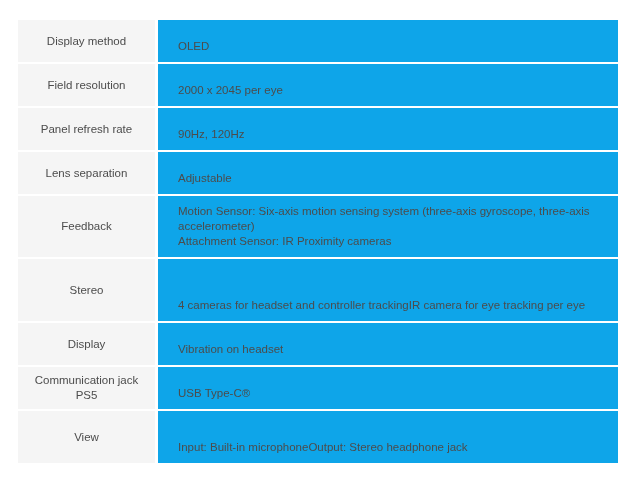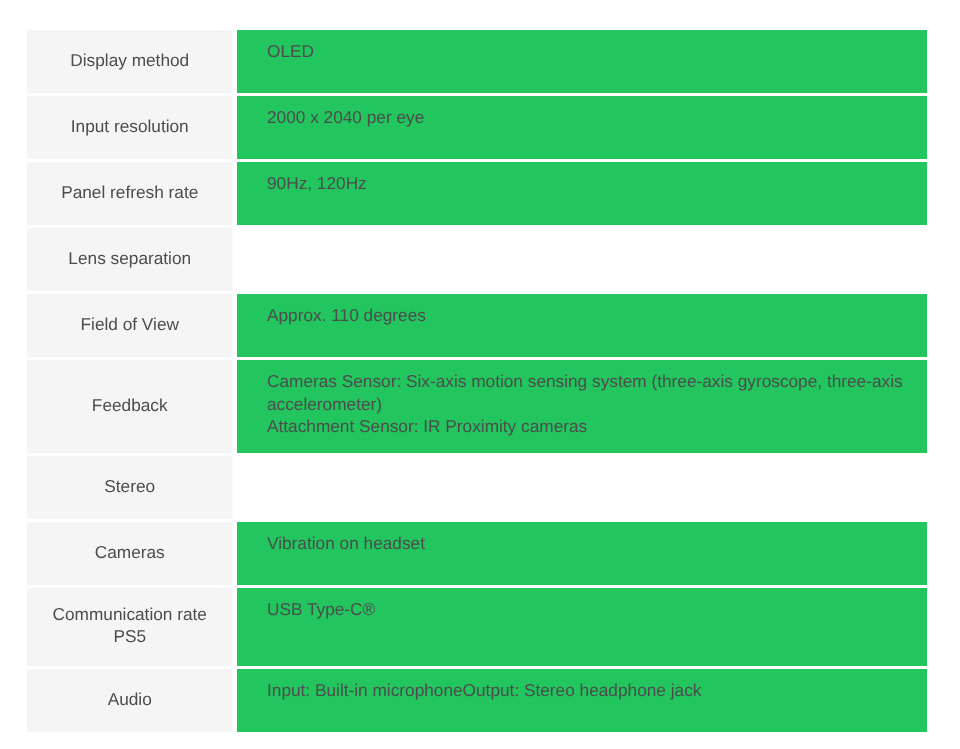--- a/index.html
+++ b/index.html
@@ -37,24 +37,24 @@
     align-items: center;
     justify-content: center;
     text-align: center;
     padding: 6px 12px;
     box-sizing: border-box;
     color: #4c4c4c;
     font-size: 11.5px;
     line-height: 15px;
   }
   .value-cell {
-    background: #22c55e;
+    background: #0ea5e9;
     display: flex;
     flex-direction: column;
-    justify-content: flex-start;
+    justify-content: flex-end;
     padding: 8px 16px 8px 20px;
     box-sizing: border-box;
     color: #4c4c4c;
     font-size: 11.5px;
     line-height: 15px;
   }
   .value-line {
     white-space: normal;
     word-wrap: break-word;
   }
@@ -67,86 +67,84 @@
     <div class="label-cell">
       <span>Display method</span>
     </div>
     <div class="value-cell">
         <div class="value-line">OLED</div>
       </div>
   </div>
 
   <div class="spec-row">
     <div class="label-cell">
-      <span>Input resolution</span>
+      <span>Field resolution</span>
     </div>
     <div class="value-cell">
-        <div class="value-line">2000 x 2040 per eye</div>
+        <div class="value-line">2000 x 2045 per eye</div>
       </div>
   </div>
 
   <div class="spec-row">
     <div class="label-cell">
       <span>Panel refresh rate</span>
     </div>
     <div class="value-cell">
         <div class="value-line">90Hz, 120Hz</div>
       </div>
   </div>
 
   <div class="spec-row">
     <div class="label-cell">
       <span>Lens separation</span>
     </div>
+    <div class="value-cell">
+        <div class="value-line">Adjustable</div>
+      </div>
   </div>
 
-  <div class="spec-row">
-    <div class="label-cell">
-      <span>Field of View</span>
-    </div>
-    <div class="value-cell">
-        <div class="value-line">Approx. 110 degrees</div>
-      </div>
-  </div>
 
   <div class="spec-row">
     <div class="label-cell">
       <span>Feedback</span>
     </div>
     <div class="value-cell">
-        <div class="value-line">Cameras Sensor: Six-axis motion sensing system (three-axis gyroscope, three-axis accelerometer)</div>
+        <div class="value-line">Motion Sensor: Six-axis motion sensing system (three-axis gyroscope, three-axis accelerometer)</div>
         <div class="value-line">Attachment Sensor: IR Proximity cameras</div>
       </div>
   </div>
 
   <div class="spec-row">
     <div class="label-cell">
       <span>Stereo</span>
     </div>
+    <div class="value-cell">
+        <div class="value-line">4 cameras for headset and controller trackingIR camera for eye tracking per eye</div>
+      </div>
   </div>
 
   <div class="spec-row">
     <div class="label-cell">
-      <span>Cameras</span>
+      <span>Display</span>
     </div>
     <div class="value-cell">
         <div class="value-line">Vibration on headset</div>
       </div>
   </div>
 
   <div class="spec-row">
     <div class="label-cell">
-      <span>Communication rate PS5</span>
+      <span>Communication jack PS5</span>
     </div>
     <div class="value-cell">
         <div class="value-line">USB Type-C®</div>
       </div>
   </div>
 
   <div class="spec-row">
     <div class="label-cell">
-      <span>Audio</span>
+      <span>View</span>
     </div>
     <div class="value-cell">
         <div class="value-line">Input: Built-in microphoneOutput: Stereo headphone jack</div>
       </div>
   </div>
 </div>
 
 </body></html>

